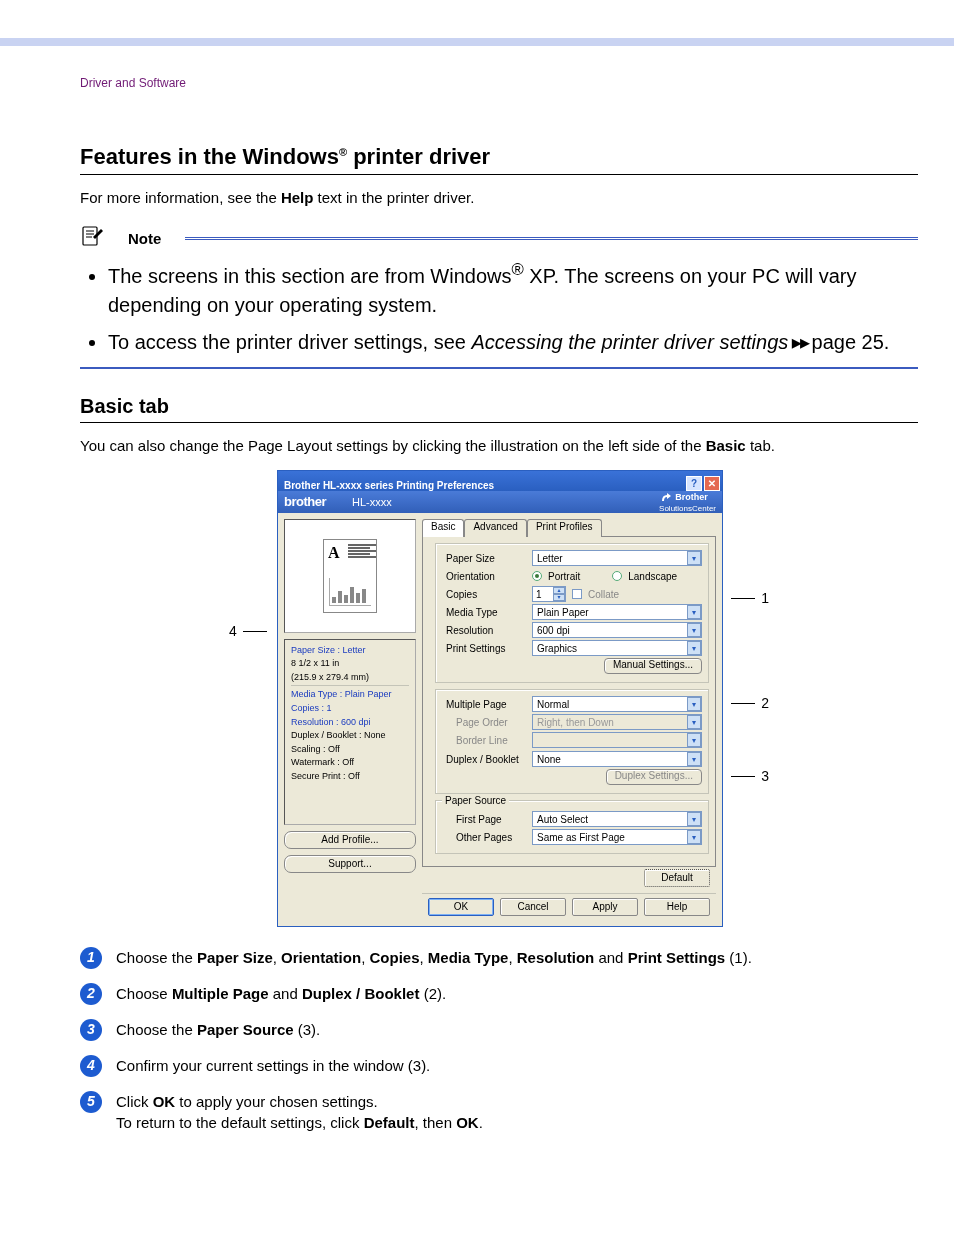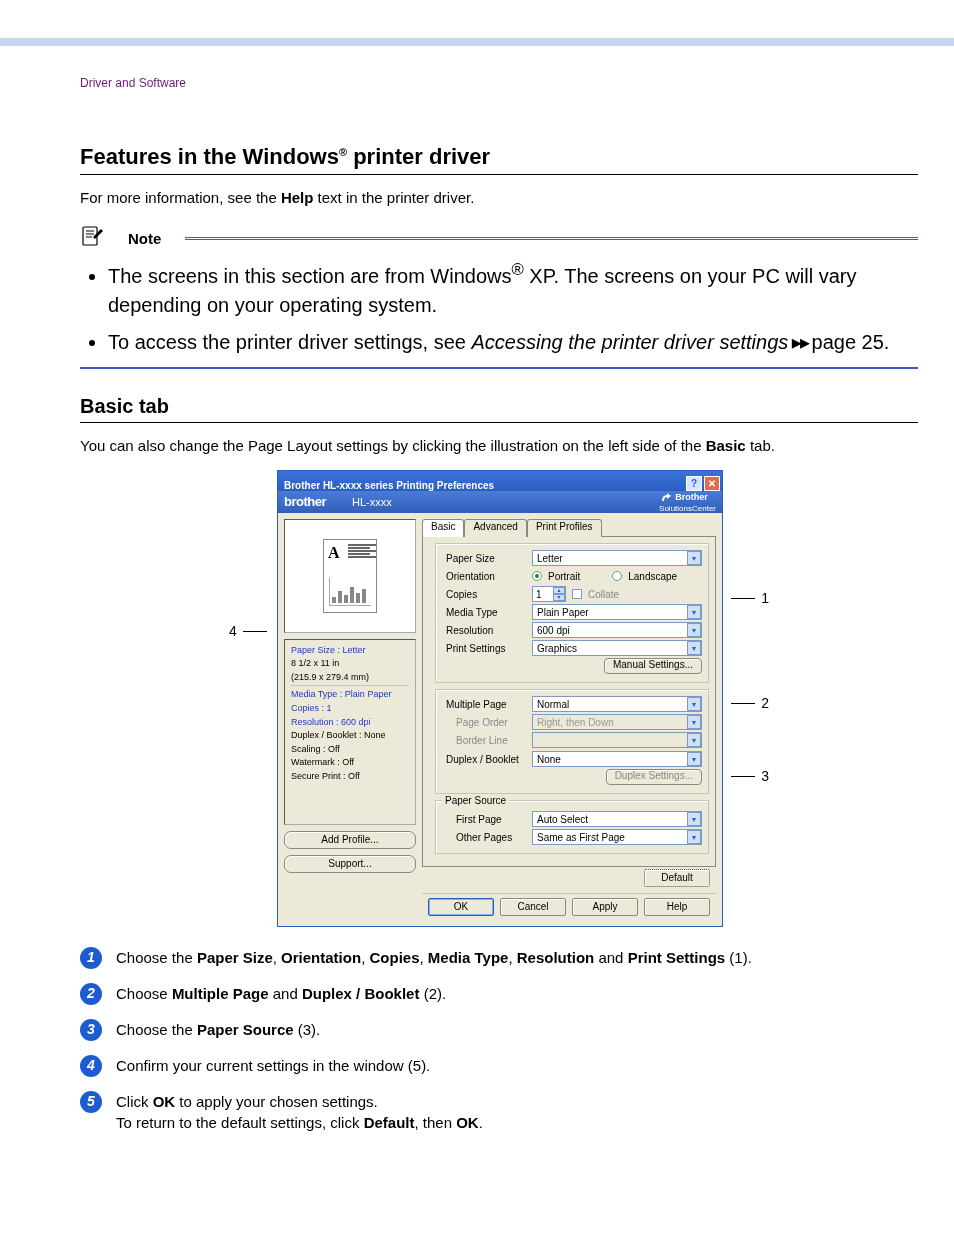--- a/index.html
+++ b/index.html
@@ -400,21 +400,21 @@
       </div>
     </div>
     <div class="step-row">
       <div class="circ">3</div>
       <div>
         <span>Choose the </span><b>Paper Source</b><span> (3).</span>
       </div>
     </div>
     <div class="step-row">
       <div class="circ">4</div>
-      <div>Confirm your current settings in the window (5).</div>
+      <div>Confirm your current settings in the window (3).</div>
     </div>
     <div class="step-row">
       <div class="circ">5</div>
       <div>
         <span>Click </span><b>OK</b><span> to apply your chosen settings.</span><br>
         <span>To return to the default settings, click </span><b>Default</b><span>, then </span><b>OK</b><span>.</span>
       </div>
     </div>
   </div>
 

